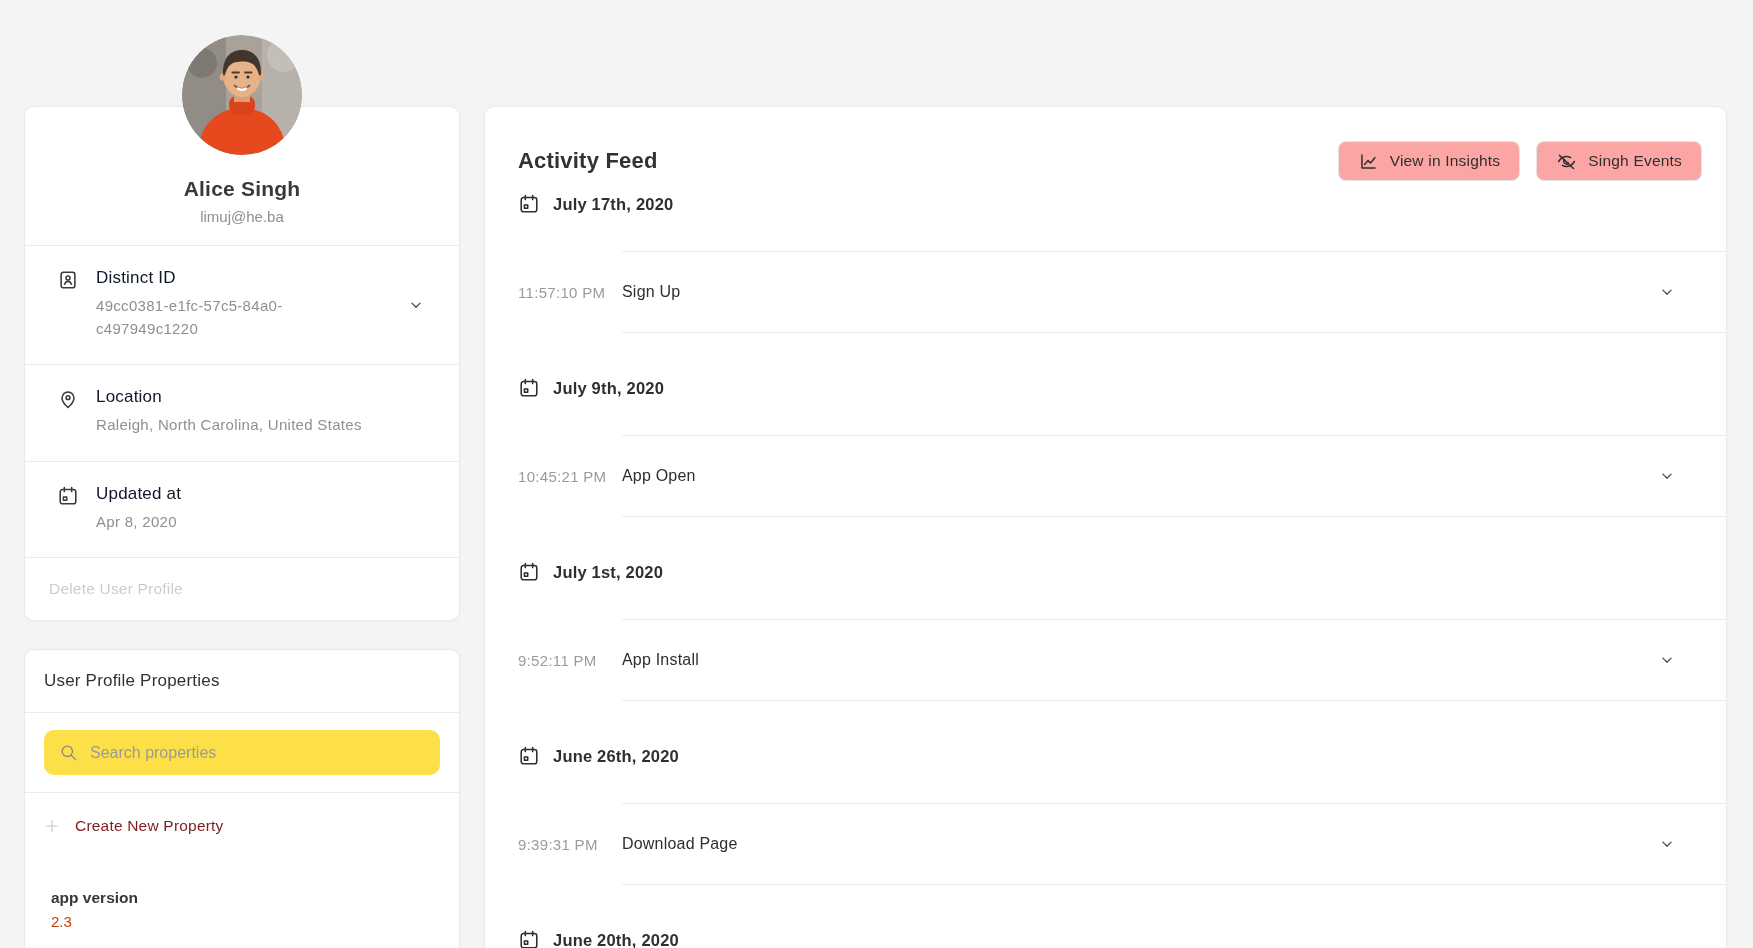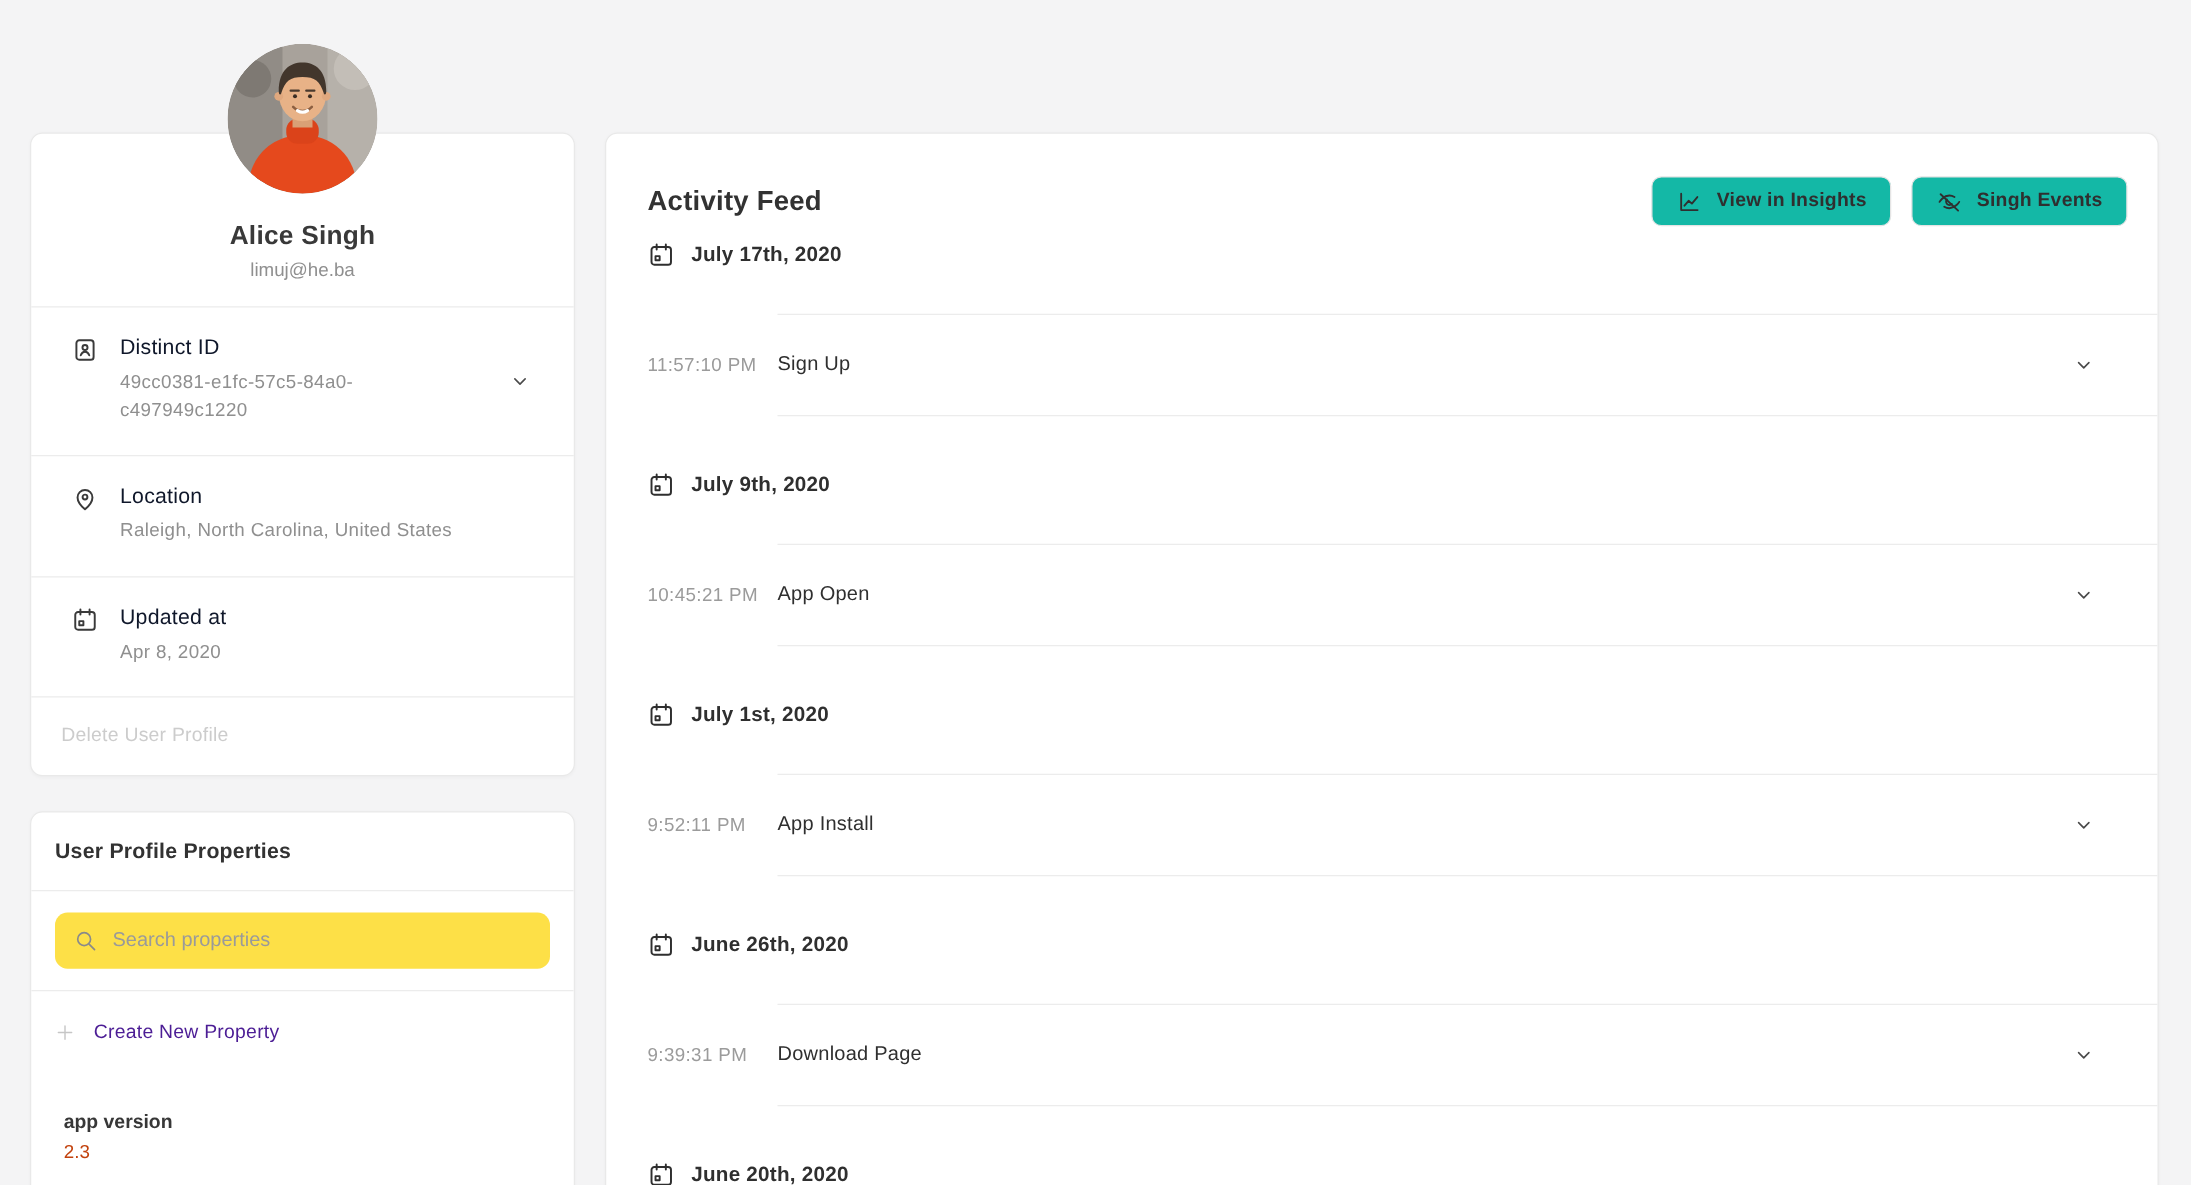--- a/index.html
+++ b/index.html
@@ -28,48 +28,48 @@
   .info-icon { width:22px; height:22px; flex-shrink:0; margin-right:17px; margin-top:1px; color:#3a3a3a; }
   .info-icon svg { width:22px; height:22px; display:block; }
   .info-label { font-size:17px; color:#0f172a; letter-spacing:.2px; }
   .info-value { font-size:15px; color:#8f8f8f; margin-top:7px; line-height:1.5; letter-spacing:.3px; }
   .value-narrow { max-width:218px; word-break:break-word; }
   .row-chevron { position:absolute; right:34px; top:50%; margin-top:-9px; width:18px; height:18px; color:#4a4a4a; cursor:pointer; }
   .row-chevron svg { width:18px; height:18px; }
   .delete-row { border-top:1px solid #ececec; padding:22px 24px; font-size:15.5px; color:#cccccc; cursor:pointer; letter-spacing:.2px; }
   
   .props-card { margin-top:28px; overflow:hidden; }
-  .props-title { padding:21px 19px; font-size:17px; font-weight:bold; color:#323232; letter-spacing:.2px; }
+  .props-title { padding:21px 19px; font-size:17px; font-weight:normal; color:#323232; letter-spacing:.2px; }
   .search-section { border-top:1px solid #ececec; padding:17px 19px; position:relative; }
   .search-box { position:relative; }
   .search-box input {
     width:100%; height:45px; border:none; outline:none;
     background:#fde047; border-radius:10px;
     padding:0 16px 0 46px; font-size:16px; color:#3d3d3d;
     font-family:"Liberation Sans", sans-serif;
   }
   .search-box input::placeholder { color:#9a9a9a; }
   .search-icon { position:absolute; left:15px; top:13px; width:19px; height:19px; color:#8a8a8a; }
   .search-icon svg { width:19px; height:19px; }
-  .create-row { border-top:1px solid #ececec; padding:24px 19px 30px; display:flex; align-items:center; color:#4c1d95; font-size:15.5px; cursor:pointer; letter-spacing:.2px; }
+  .create-row { border-top:1px solid #ececec; padding:24px 19px 30px; display:flex; align-items:center; color:#7f1d1d; font-size:15.5px; cursor:pointer; letter-spacing:.2px; }
   .plus-icon { width:16px; height:16px; margin-right:15px; color:#c6c6c6; }
   .plus-icon svg { width:16px; height:16px; display:block; }
   .prop-item { padding:24px 26px 27px; border-bottom:1px solid #ececec; }
   .prop-name { font-size:15.5px; font-weight:bold; color:#373737; }
   .prop-value { font-size:15px; color:#c2410c; margin-top:6px; }
   
   .feed-card { position:absolute; left:484px; right:26px; top:106px; height:1000px; padding:34px 0 0 33px; }
   .feed-header { display:flex; align-items:center; justify-content:space-between; margin-right:24px; }
   .feed-title { font-size:22px; font-weight:bold; color:#323232; letter-spacing:.2px; }
   .feed-actions { display:flex; gap:16px; }
   .feed-btn {
     display:flex; align-items:center; gap:11px;
     height:40px; padding:0 19px;
-    background:#14b8a6; border:1px solid #e4e4e4; border-radius:8px;
-    font-size:15.5px; color:#2f2f2f; font-weight:bold; letter-spacing:.2px;
+    background:#fca5a5; border:1px solid #e4e4e4; border-radius:8px;
+    font-size:15.5px; color:#2f2f2f; font-weight:normal; letter-spacing:.2px;
     cursor:pointer; font-family:"Liberation Sans", sans-serif;
   }
   .feed-btn .btn-icon { width:21px; height:21px; color:#2f2f2f; }
   .feed-btn .btn-icon svg { width:21px; height:21px; display:block; }
   .feed-group { margin-top:44px; }
   .feed-group.first { margin-top:12px; }
   .date-header { display:flex; align-items:center; }
   .date-icon { width:22px; height:22px; color:#2f2f2f; margin-right:13px; }
   .date-icon svg { width:22px; height:22px; display:block; }
   .date-label { font-size:16.5px; font-weight:bold; color:#2f2f2f; letter-spacing:.2px; }

